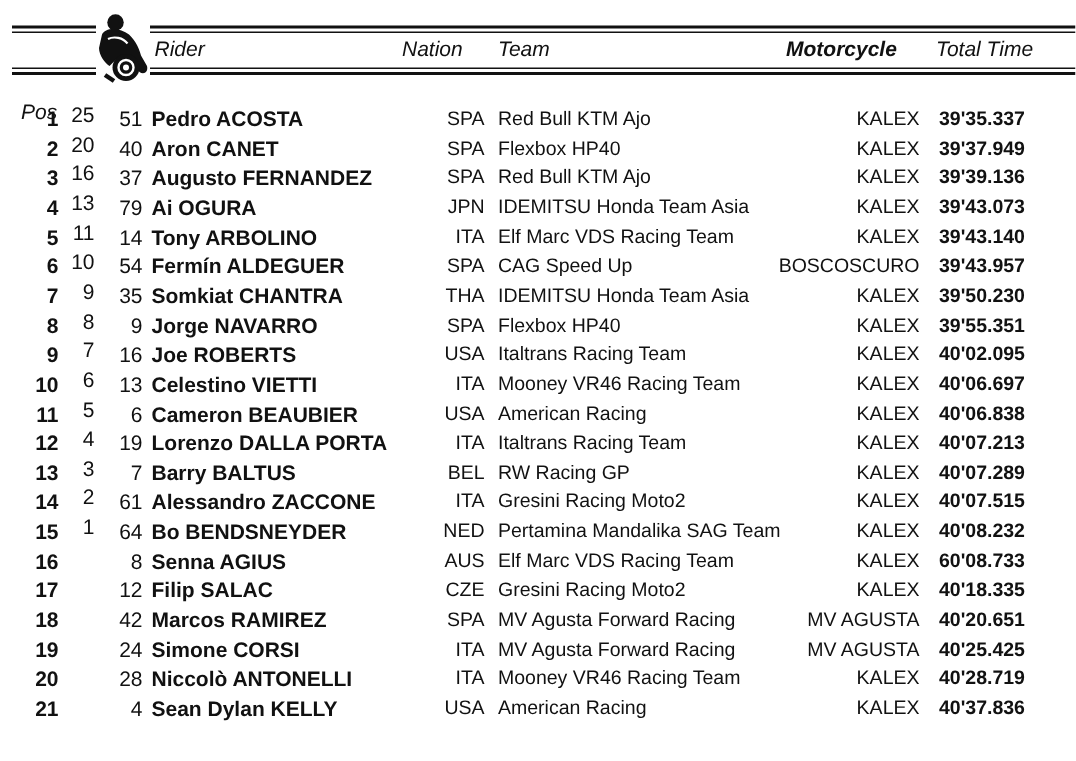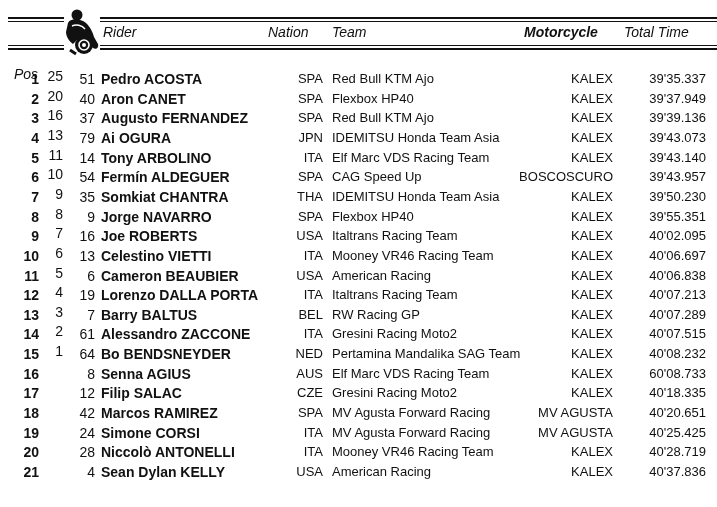--- a/index.html
+++ b/index.html
@@ -16,21 +16,21 @@
     .bike { position: absolute; left: 60px; top: 8px; width: 42px; height: 48px; }
     .row { position: absolute; left: 0; width: 717px; height: 19px; font-size: 13px; white-space: nowrap; }
     .row > span { position: absolute; top: 0; }
     .pos { left: 8px; width: 31px; text-align: right; font-weight: bold; font-size: 14px; }
     .pts { left: 41px; width: 22px; text-align: right; font-size: 14px; top: -3px !important; }
     .num { left: 64px; width: 31px; text-align: right; font-size: 14px; }
     .rider { left: 101px; font-weight: bold; font-size: 14px; }
     .nation { left: 282px; width: 41px; text-align: right; }
     .team { left: 332px; }
     .moto { left: 470px; width: 143px; text-align: right; }
-    .time { left: 626px; width: 80px; text-align: right; font-weight: normal; }
+    .time { left: 626px; width: 80px; font-weight: bold; }
   </style>
 </head>
 <body>
 
 <div class="hline" style="left:8px; width:56px; top:17px;"></div>
 <div class="hline thin" style="left:8px; width:56px; top:21px;"></div>
 <div class="hline" style="left:100px; width:617px; top:17px;"></div>
 <div class="hline thin" style="left:100px; width:617px; top:21px;"></div>
 <div class="hline thin" style="left:8px; width:56px; top:45px;"></div>
 <div class="hline" style="left:8px; width:56px; top:48px;"></div>

